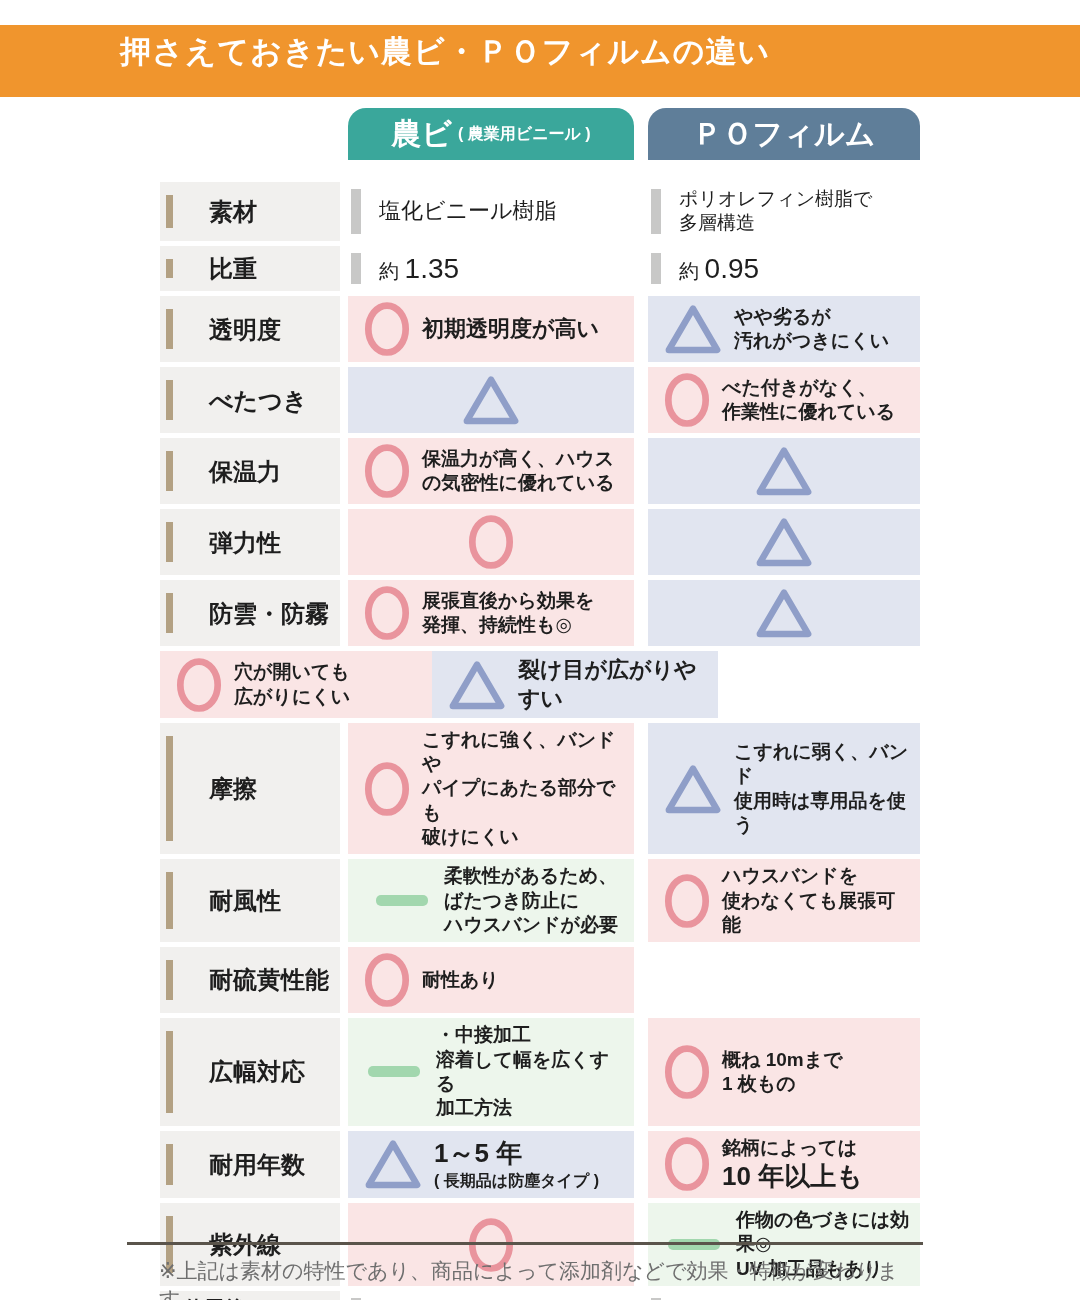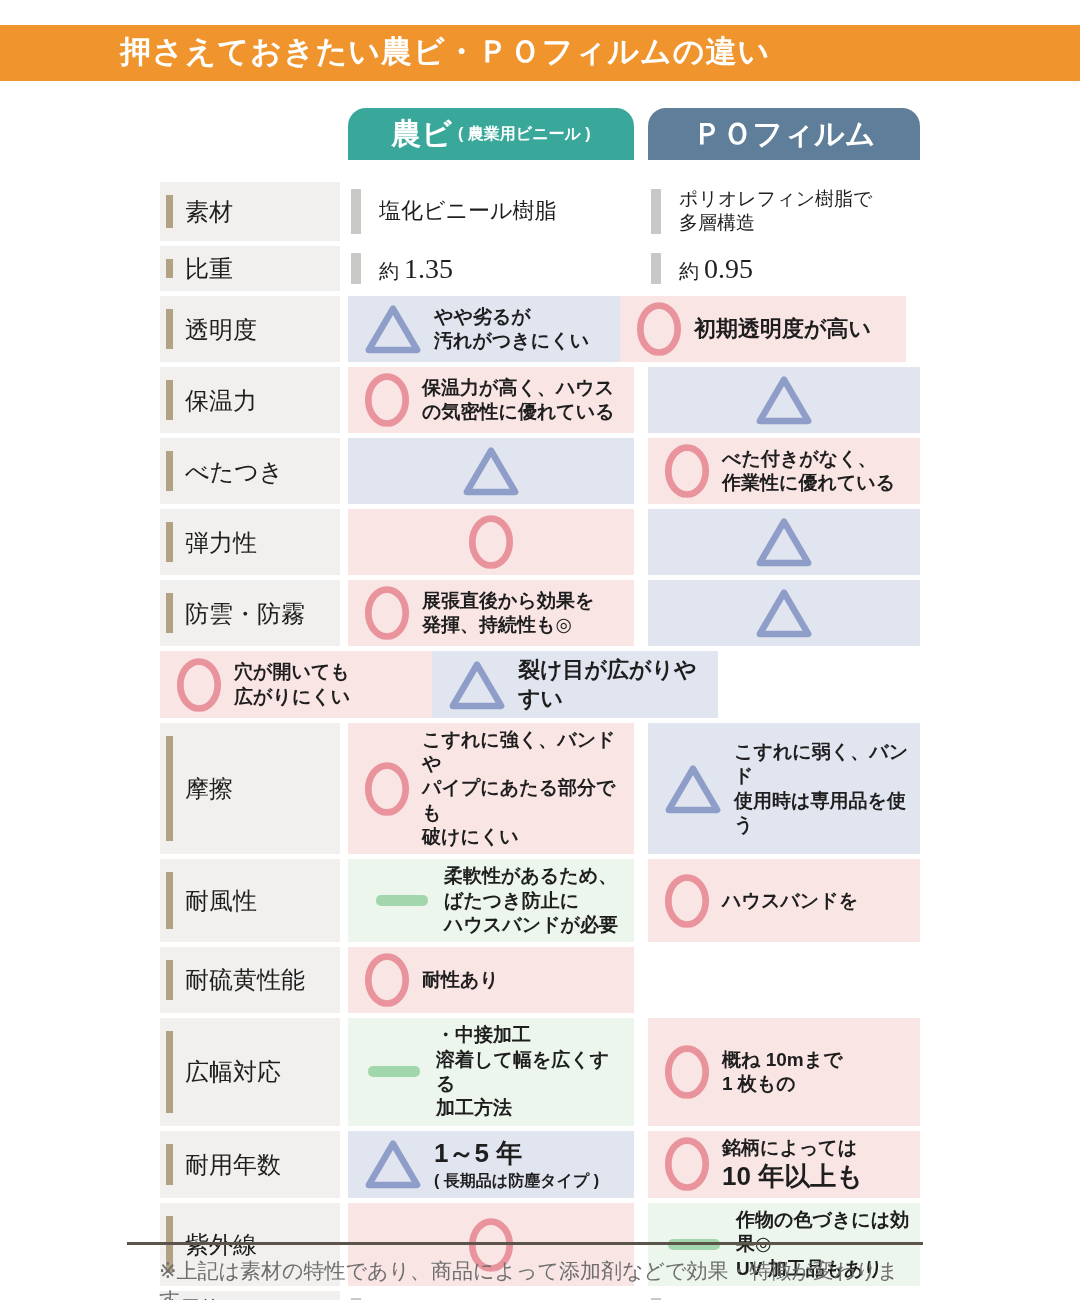--- a/index.html
+++ b/index.html
@@ -1,40 +1,40 @@
 <!DOCTYPE html>
 <html lang="ja" style="--banner_orange: #F0952D; --nobi_teal: #3AA79B; --po_bluegray: #5F7E99; --pink_bg: #FAE5E5; --blue_bg: #E1E5F0; --green_bg: #EDF6EC; --circle_pink: #E9949D; --triangle_blue: #8F9EC8; --dash_green: #A2D7AE; --label_bg: #F1F0EE; --label_bar: #B3A183; --cell_bar: #C8C8C7; --text_dark: #1E1E1E; --divider: #5A544B; --footnote_gray: #6E6E6E;"><head>
 <meta charset="utf-8">
 <style>
   html,body{margin:0;padding:0;background:#ffffff;}
   .page{
     position:relative;width:1080px;height:1300px;background:#fff;overflow:hidden;
     font-family:"Liberation Sans","DejaVu Sans",sans-serif;color:var(--text_dark,#1e1e1e);
   }
   
-  .banner{position:absolute;top:25px;left:0;width:1080px;height:56px;background:var(--banner_orange,#F0952D);}
+  .banner{position:absolute;top:25px;left:0;width:1080px;height:72px;background:var(--banner_orange,#F0952D);}
   .banner h1{margin:0;padding-left:120px;line-height:54px;font-size:31px;font-weight:bold;color:#fff;letter-spacing:1px;}
   
   .content{position:absolute;top:108px;left:160px;width:762px;}
   .col-headers{display:flex;height:64px;}
   .head-spacer{width:188px;flex:0 0 auto;}
   .col-head{height:52px;border-radius:18px 18px 0 0;display:flex;align-items:center;justify-content:center;color:#fff;}
   .col-head.nobi{width:286px;margin-right:14px;background:var(--nobi_teal,#3AA79B);}
   .col-head.po{width:272px;background:var(--po_bluegray,#5F7E99);}
   .head-main{font-size:30px;font-weight:bold;}
   .head-sub{font-size:16px;font-weight:bold;margin-left:6px;}
   #rows{margin-top:10px;}
   .row{display:flex;align-items:stretch;margin-bottom:5px;}
   .cell{display:flex;align-items:center;min-height:58px;box-sizing:border-box;}
   .row:nth-child(1) .cell{min-height:52px;}
   .row:nth-child(2) .cell{min-height:42px;}
   
   .label-cell{width:180px;flex:0 0 auto;margin-right:8px;background:var(--label_bg,#F1F0EE);padding:4px 0;}
   .tanbar{flex:0 0 auto;width:7px;align-self:stretch;margin:9px 12px 9px 6px;background:var(--label_bar,#B3A183);}
-  .label-text{font-size:24px;font-weight:normal;white-space:pre-line;line-height:1.15;}
+  .label-text{font-size:24px;font-weight:bold;white-space:pre-line;line-height:1.15;margin-left:24px;}
   .label-text.two{font-size:20px;line-height:1.3;}
   
   .value-cell{padding:5px 8px;}
   .value-cell.nobi{width:286px;flex:0 0 auto;margin-right:14px;}
   .value-cell.po{width:272px;flex:0 0 auto;}
   .bg-pink{background:var(--pink_bg,#FAE5E5);}
   .bg-blue{background:var(--blue_bg,#E1E5F0);}
   .bg-green{background:var(--green_bg,#EDF6EC);justify-content:center;}
   .bg-white{background:#ffffff;padding-left:0;}
   .bg-white::before{content:"";flex:0 0 auto;width:10px;align-self:stretch;margin:2px 18px 2px 3px;background:var(--cell_bar,#C8C8C7);}
@@ -43,21 +43,21 @@
   .center .symwrap{margin:0;}
   svg.sym{display:block;}
   svg.sym-circle{width:46px;height:56px;}
   svg.sym-circle ellipse{fill:none;stroke:var(--circle_pink,#E9949D);stroke-width:7;}
   svg.sym-tri{width:58px;height:52px;}
   svg.sym-tri path{fill:none;stroke:var(--triangle_blue,#8F9EC8);stroke-width:7;stroke-linejoin:round;}
   .dashbar{display:block;width:52px;height:11px;border-radius:5px;background:var(--dash_green,#A2D7AE);margin:0 4px;}
   .lines{display:flex;flex-direction:column;justify-content:center;}
   .line{line-height:1.28;}
   .line span{font-size:19px;font-weight:bold;}
-  .bg-white .line span{font-weight:500;font-size:19px;font-family:Liberation Serif, serif;}
+  .bg-white .line span{font-weight:500;font-size:19px;}
   .line span.lg{font-size:22px;}
   .line span.xl{font-size:26px;}
   .line span.sm{font-size:16px;}
   .line span.md{font-size:20px;}
   .line span.num{font-size:28px;}
   
   .footer{position:absolute;top:1242px;left:127px;width:796px;border-top:3px solid var(--divider,#5A544B);}
   .footer p{margin:12px 0 0 32px;font-size:21px;font-weight:500;color:var(--footnote_gray,#6E6E6E);}
 </style>
 </head>
@@ -112,39 +112,63 @@
             <div class="lines">
               <div class="line"><span class="md">約 </span><span class="num">0.95</span></div>
             </div>
           </div>
         </div>
         <div class="row">
           <div class="cell label-cell">
             <span class="tanbar"></span>
             <span class="label-text">透明度</span>
           </div>
+          <div class="cell value-cell nobi bg-pink">
+            <span class="symwrap">
+              <svg class="sym sym-circle" viewBox="0 0 48 58">
+                <ellipse cx="24" cy="29" rx="19.5" ry="24.5"></ellipse>
+              </svg>
+            </span>
+            <div class="lines">
+              <div class="line"><span class="lg">初期透明度が高い</span></div>
+            </div>
+          </div>
           <div class="cell value-cell po bg-blue">
             <span class="symwrap">
               <svg class="sym sym-tri" viewBox="0 0 62 56">
                 <path d="M31 6 L57 50.5 L5 50.5 Z"></path>
               </svg>
             </span>
             <div class="lines">
               <div class="line"><span>やや劣るが</span></div>
               <div class="line"><span>汚れがつきにくい</span></div>
             </div>
           </div>
-          <div class="cell value-cell nobi bg-pink">
-            <span class="symwrap">
-              <svg class="sym sym-circle" viewBox="0 0 48 58">
-                <ellipse cx="24" cy="29" rx="19.5" ry="24.5"></ellipse>
-              </svg>
-            </span>
-            <div class="lines">
-              <div class="line"><span class="lg">初期透明度が高い</span></div>
+        </div>
+        <div class="row">
+          <div class="cell label-cell">
+            <span class="tanbar"></span>
+            <span class="label-text">べたつき</span>
+          </div>
+          <div class="cell value-cell nobi bg-blue center">
+            <span class="symwrap">
+              <svg class="sym sym-tri" viewBox="0 0 62 56">
+                <path d="M31 6 L57 50.5 L5 50.5 Z"></path>
+              </svg>
+            </span>
+          </div>
+          <div class="cell value-cell po bg-pink">
+            <span class="symwrap">
+              <svg class="sym sym-circle" viewBox="0 0 48 58">
+                <ellipse cx="24" cy="29" rx="19.5" ry="24.5"></ellipse>
+              </svg>
+            </span>
+            <div class="lines">
+              <div class="line"><span>べた付きがなく、</span></div>
+              <div class="line"><span>作業性に優れている</span></div>
             </div>
           </div>
         </div>
         <div class="row">
           <div class="cell label-cell">
             <span class="tanbar"></span>
             <span class="label-text">保温力</span>
           </div>
           <div class="cell value-cell nobi bg-pink">
             <span class="symwrap">
@@ -156,44 +180,20 @@
               <div class="line"><span>保温力が高く、ハウス</span></div>
               <div class="line"><span>の気密性に優れている</span></div>
             </div>
           </div>
           <div class="cell value-cell po bg-blue center">
             <span class="symwrap">
               <svg class="sym sym-tri" viewBox="0 0 62 56">
                 <path d="M31 6 L57 50.5 L5 50.5 Z"></path>
               </svg>
             </span>
-          </div>
-        </div>
-        <div class="row">
-          <div class="cell label-cell">
-            <span class="tanbar"></span>
-            <span class="label-text">べたつき</span>
-          </div>
-          <div class="cell value-cell nobi bg-blue center">
-            <span class="symwrap">
-              <svg class="sym sym-tri" viewBox="0 0 62 56">
-                <path d="M31 6 L57 50.5 L5 50.5 Z"></path>
-              </svg>
-            </span>
-          </div>
-          <div class="cell value-cell po bg-pink">
-            <span class="symwrap">
-              <svg class="sym sym-circle" viewBox="0 0 48 58">
-                <ellipse cx="24" cy="29" rx="19.5" ry="24.5"></ellipse>
-              </svg>
-            </span>
-            <div class="lines">
-              <div class="line"><span>べた付きがなく、</span></div>
-              <div class="line"><span>作業性に優れている</span></div>
-            </div>
           </div>
         </div>
         <div class="row">
           <div class="cell label-cell">
             <span class="tanbar"></span>
             <span class="label-text">弾力性</span>
           </div>
           <div class="cell value-cell nobi bg-pink center">
             <span class="symwrap">
               <svg class="sym sym-circle" viewBox="0 0 48 58">
@@ -301,20 +301,21 @@
             </div>
           </div>
           <div class="cell value-cell po bg-pink">
             <span class="symwrap">
               <svg class="sym sym-circle" viewBox="0 0 48 58">
                 <ellipse cx="24" cy="29" rx="19.5" ry="24.5"></ellipse>
               </svg>
             </span>
             <div class="lines">
               <div class="line"><span>ハウスバンドを</span></div>
+              <div class="line"><span>使わなくても展張可能</span></div>
             </div>
           </div>
         </div>
         <div class="row">
           <div class="cell label-cell">
             <span class="tanbar"></span>
             <span class="label-text">耐硫黄性能</span>
           </div>
           <div class="cell value-cell nobi bg-pink">
             <span class="symwrap">

